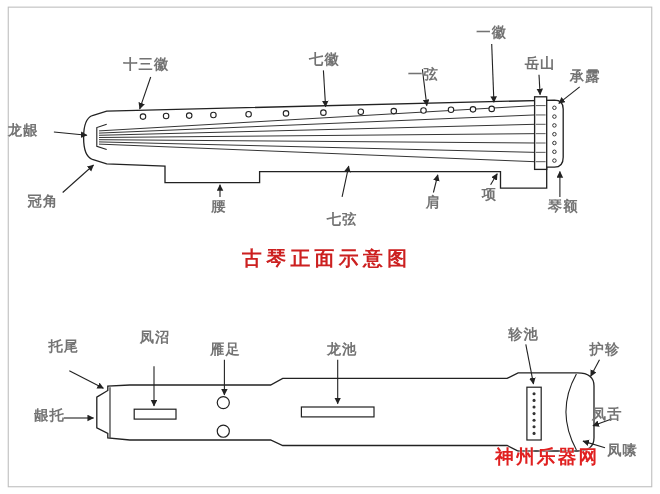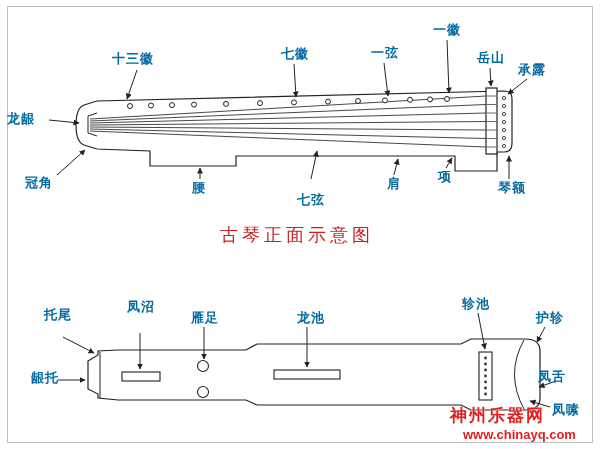--- a/index.html
+++ b/index.html
@@ -6,25 +6,25 @@
   #stage{
     position:relative;width:600px;height:449px;background:#ffffff;overflow:hidden;
     font-family:"Liberation Sans","DejaVu Sans",sans-serif;
   }
   .frame{
     position:absolute;left:7px;top:6px;right:7px;bottom:6px;
     border:1px solid #bfbfbf;pointer-events:none;
   }
   svg{position:absolute;left:0;top:0;}
   .lbl{
-    position:absolute;font-size:13px;font-weight:bold;color:#0369a1;
+    position:absolute;font-size:13px;font-weight:bold;color:#737373;
     letter-spacing:1px;white-space:nowrap;line-height:1;
   }
   .title{
-    position:absolute;left:220px;top:226px;font-size:18px;font-weight:normal;
+    position:absolute;left:220px;top:226px;font-size:18px;font-weight:bold;
     color:#cc2020;letter-spacing:4px;white-space:nowrap;line-height:1;
   }
   .wm-name{
     position:absolute;left:450px;top:407px;font-size:17px;font-weight:bold;
     color:#e02020;letter-spacing:2px;white-space:nowrap;line-height:1;
     text-shadow:0 0 2px #ffffff;
   }
   .wm-url{
     position:absolute;left:463px;top:428px;font-size:13px;font-weight:bold;
     color:#e02020;white-space:nowrap;line-height:1;text-shadow:0 0 2px #ffffff;
@@ -152,21 +152,21 @@
       <line x1="204" y1="327" x2="204" y2="359" marker-end="url(#arr)"></line>
       <line x1="307" y1="327" x2="307" y2="367" marker-end="url(#arr)"></line>
       <line x1="58" y1="380" x2="85" y2="380" marker-end="url(#arr)"></line>
       <line x1="556" y1="381" x2="539" y2="387" marker-end="url(#arr)"></line>
       <line x1="550" y1="407" x2="530" y2="401" marker-end="url(#arr)"></line>
     </g>
   </svg>
 
   <div class="lbl" style="left:112px;top:52px">十三徽</div>
   <div class="lbl" style="left:281px;top:47px">七徽</div>
-  <div class="lbl" style="left:371px;top:46px">一弦</div>
+  <div class="lbl" style="left:371px;top:61px">一弦</div>
   <div class="lbl" style="left:433px;top:23px">一徽</div>
   <div class="lbl" style="left:477px;top:51px">岳山</div>
   <div class="lbl" style="left:518px;top:63px">承露</div>
   <div class="lbl" style="left:7px;top:112px">龙龈</div>
   <div class="lbl" style="left:25px;top:176px">冠角</div>
   <div class="lbl" style="left:192px;top:181px">腰</div>
   <div class="lbl" style="left:297px;top:193px">七弦</div>
   <div class="lbl" style="left:387px;top:177px">肩</div>
   <div class="lbl" style="left:438px;top:170px">项</div>
   <div class="lbl" style="left:498px;top:181px">琴额</div>
@@ -177,14 +177,13 @@
   <div class="lbl" style="left:536px;top:311px">护轸</div>
   <div class="lbl" style="left:44px;top:308px">托尾</div>
   <div class="lbl" style="left:127px;top:300px">凤沼</div>
   <div class="lbl" style="left:191px;top:311px">雁足</div>
   <div class="lbl" style="left:297px;top:311px">龙池</div>
   <div class="lbl" style="left:31px;top:371px">龈托</div>
   <div class="lbl" style="left:538px;top:370px">凤舌</div>
   <div class="lbl" style="left:552px;top:403px">凤嗉</div>
 
   <div class="wm-name">神州乐器网</div>
-  <div class="wm-url">www.chinayq.com</div>
 </div>
 
 </body></html>

